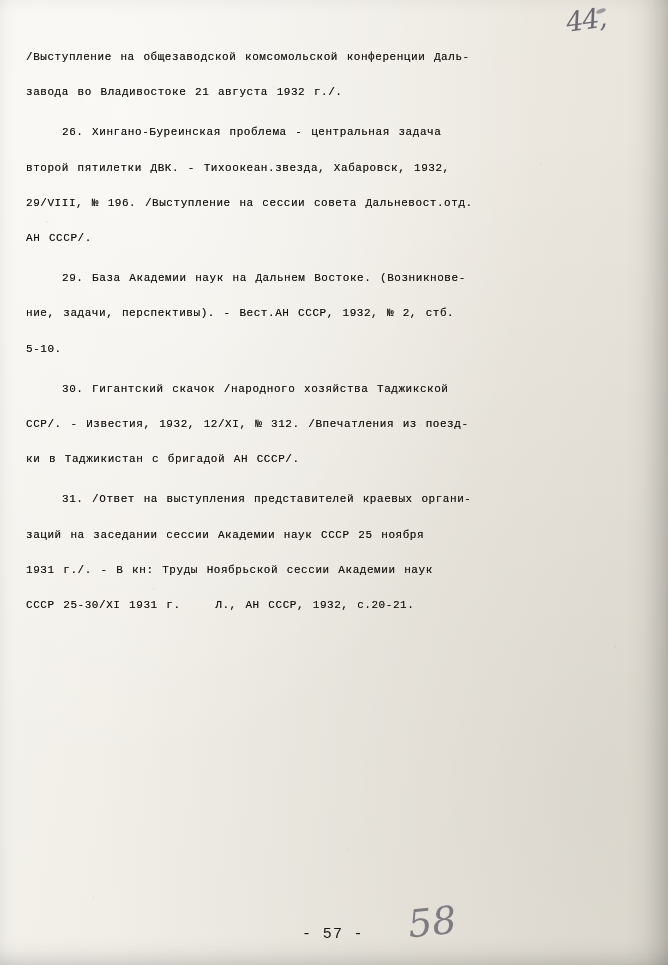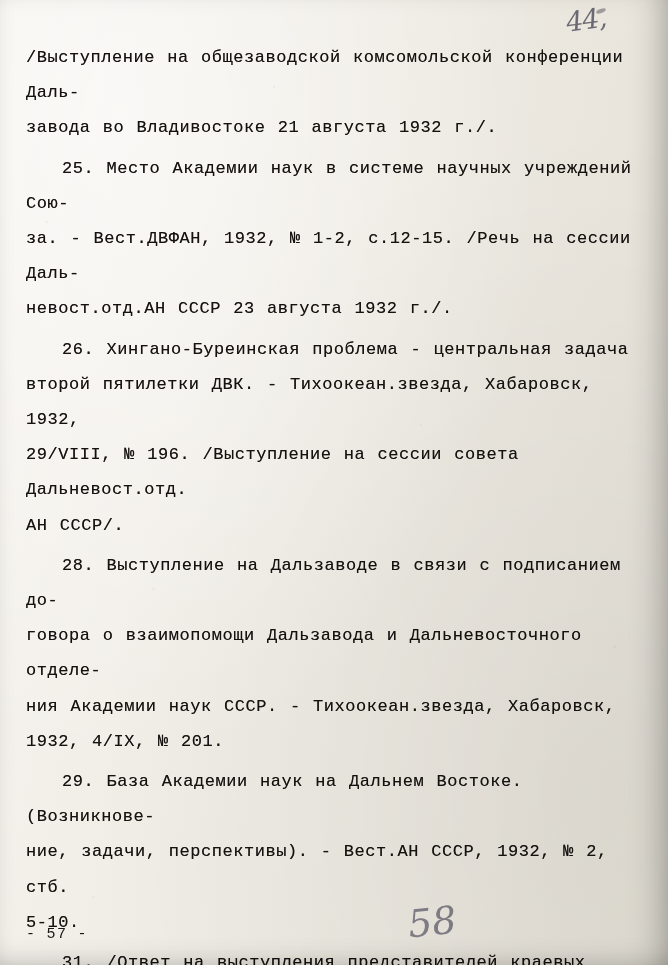--- a/index.html
+++ b/index.html
@@ -49,21 +49,21 @@
   }
 
   .content {
     position: absolute;
     left: 26px;
     top: 40px;
     width: 614px;
   }
 
   .para {
-    font-size: 17px;
+    font-size: 11px;
     line-height: 35.2px;
     letter-spacing: 0.55px;
     margin: 0 0 5px 0;
     white-space: pre-wrap;
     word-spacing: 1.5px;
     text-indent: 0;
     color: #14110f;
     text-shadow: 0 0 0.6px rgba(20,17,15,0.55);
   }
   .para.indent {
@@ -71,20 +71,21 @@
   }
   .para.first {
     margin-top: 0;
   }
 
   .pagenum {
     position: absolute;
     left: 0;
     top: 886px;
     width: 614px;
+    text-align: center;
     font-size: 15px;
     letter-spacing: 1.3px;
     color: #1a1715;
   }
 
   
   .hand {
     position: absolute;
     font-family: "DejaVu Serif", serif;
     color: #3b3a4a;
@@ -124,34 +125,30 @@
 <div class="page">
   <div class="speckle"></div>
 
   <div class="hand hand-top">44,</div>
   <div class="smudge-a"></div>
 
   <div class="content">
 
     <p class="para first">/Выступление на общезаводской комсомольской конференции Даль-
 завода во Владивостоке 21 августа 1932 г./.</p>
-    <p class="para indent">25. Место Академии наук в системе научных учреждений Сою-
-за. - Вест.ДВФАН, 1932, № 1-2, с.12-15. /Речь на сессии Даль-
-невост.отд.АН СССР 23 августа 1932 г./.</p>
     <p class="para indent">26. Хингано-Буреинская проблема - центральная задача
 второй пятилетки ДВК. - Тихоокеан.звезда, Хабаровск, 1932,
 29/VIII, № 196. /Выступление на сессии совета Дальневост.отд.
 АН СССР/.</p>
-    <p class="para indent">28. Выступление на Дальзаводе в связи с подписанием до-
-говора о взаимопомощи Дальзавода и Дальневосточного отделе-
-ния Академии наук СССР. - Тихоокеан.звезда, Хабаровск,
-1932, 4/IX, № 201.</p>
     <p class="para indent">29. База Академии наук на Дальнем Востоке. (Возникнове-
 ние, задачи, перспективы). - Вест.АН СССР, 1932, № 2, стб.
 5-10.</p>
+    <p class="para indent">30. Гигантский скачок /народного хозяйства Таджикской
+ССР/. - Известия, 1932, 12/XI, № 312. /Впечатления из поезд-
+ки в Таджикистан с бригадой АН СССР/.</p>
     <p class="para indent">31. /Ответ на выступления представителей краевых органи-
 заций на заседании сессии Академии наук СССР 25 ноября
 1931 г./. - В кн: Труды Ноябрьской сессии Академии наук
 СССР 25-30/XI 1931 г.    Л., АН СССР, 1932, с.20-21.</p>
 
     <div class="pagenum">- 57 -</div>
   </div>
 
   <div class="hand hand-bottom">58</div>
 

